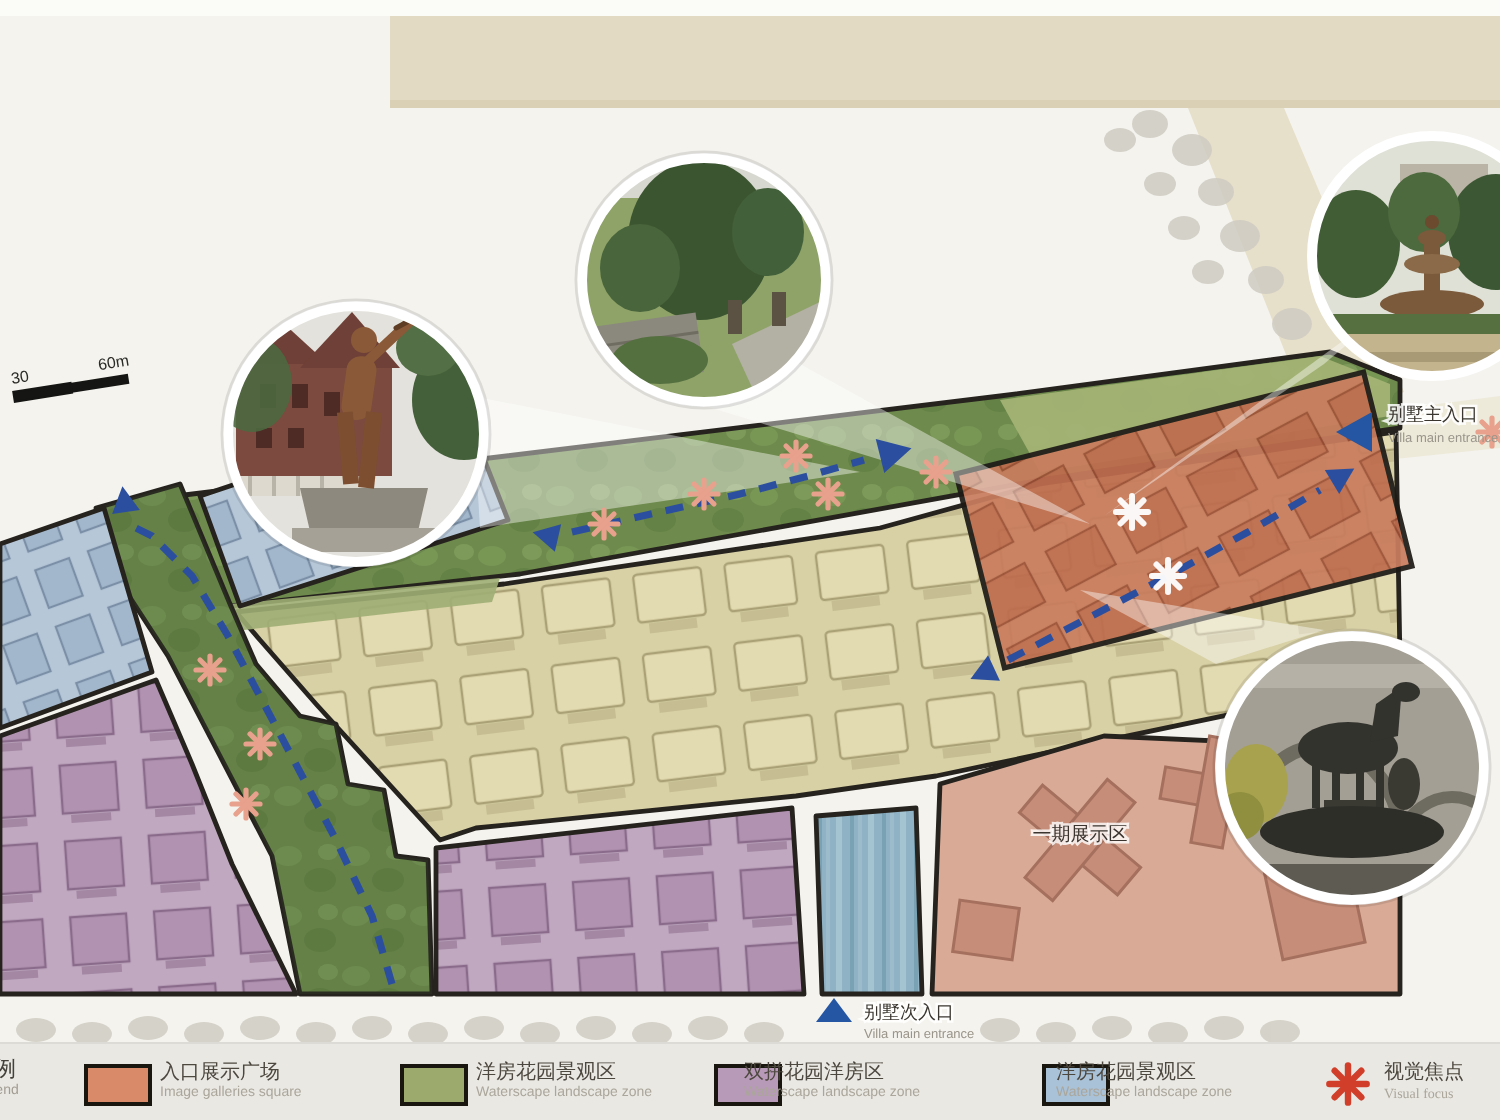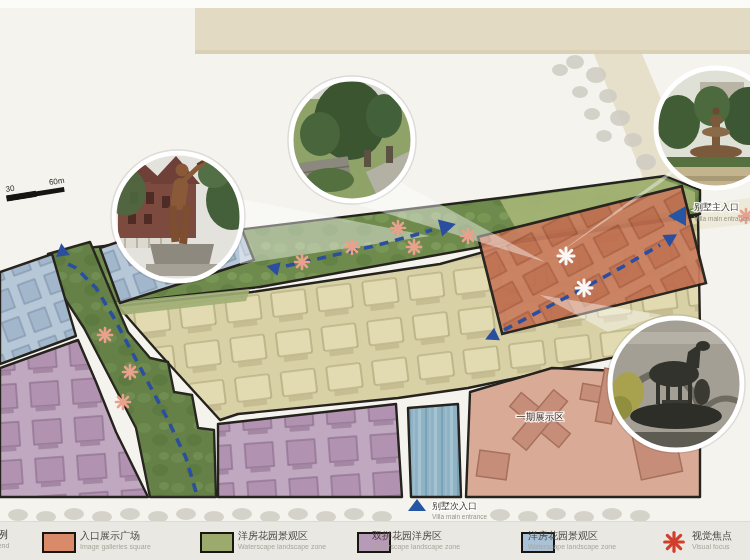--- a/index.html
+++ b/index.html
@@ -366,20 +366,20 @@
 
   <div class="lg-item">
     <svg width="24" height="24" style="position:absolute;left:662px;top:2px;color:#d13f2b;" viewBox="-9 -9 18 18">
       <g stroke="currentColor" stroke-width="2.4" stroke-linecap="round">
         <line x1="-7" y1="0" x2="7" y2="0"></line>
             <line x1="0" y1="-7" x2="0" y2="7"></line>
         <line x1="-5" y1="-5" x2="5" y2="5"></line>
             <line x1="-5" y1="5" x2="5" y2="-5"></line>
       </g>
     </svg>
-    <div class="lg-text" style="left:692px;">
+    <div class="lg-text" style="left:692px;font-family:Liberation Serif, serif;">
       <div class="cn">视觉焦点</div>
       <div class="en">Visual focus</div>
     </div>
   </div>
 </div>
 
 </div>
 
 </body></html>

